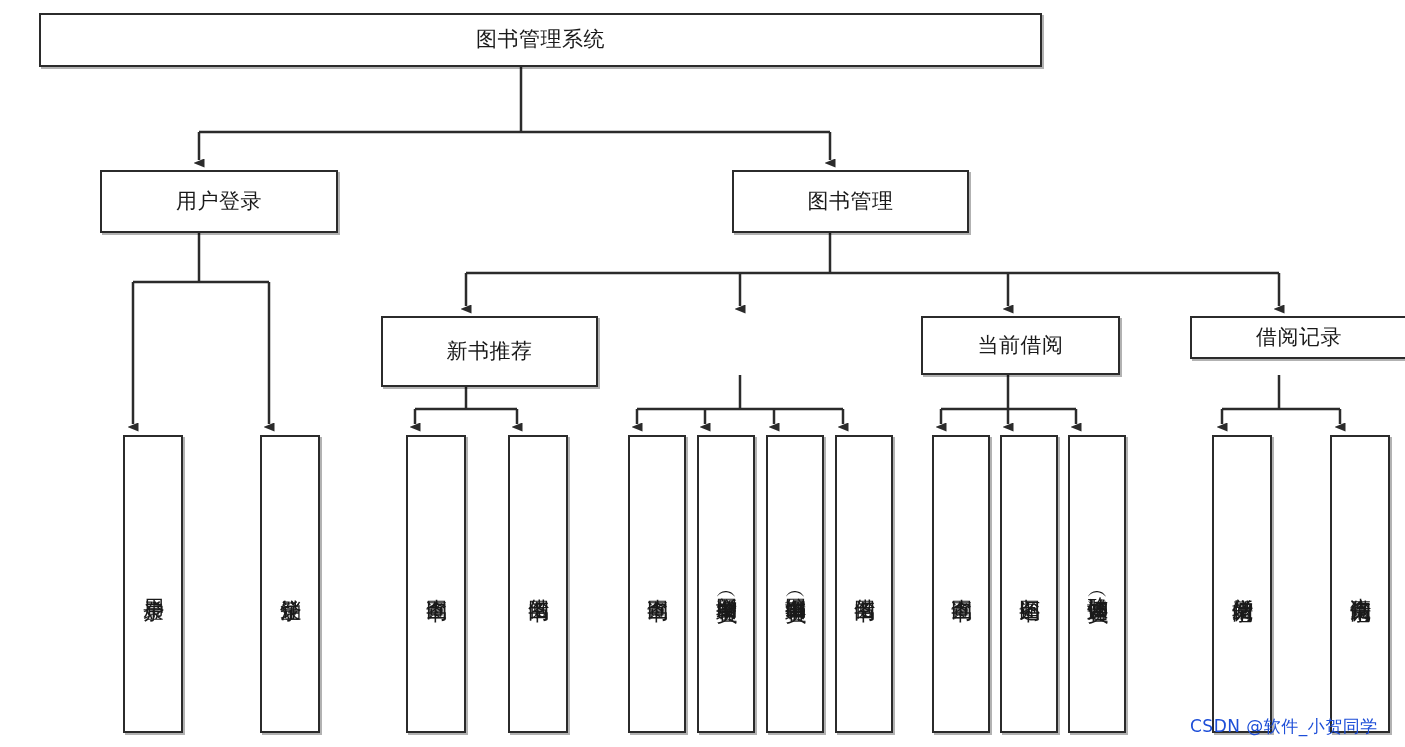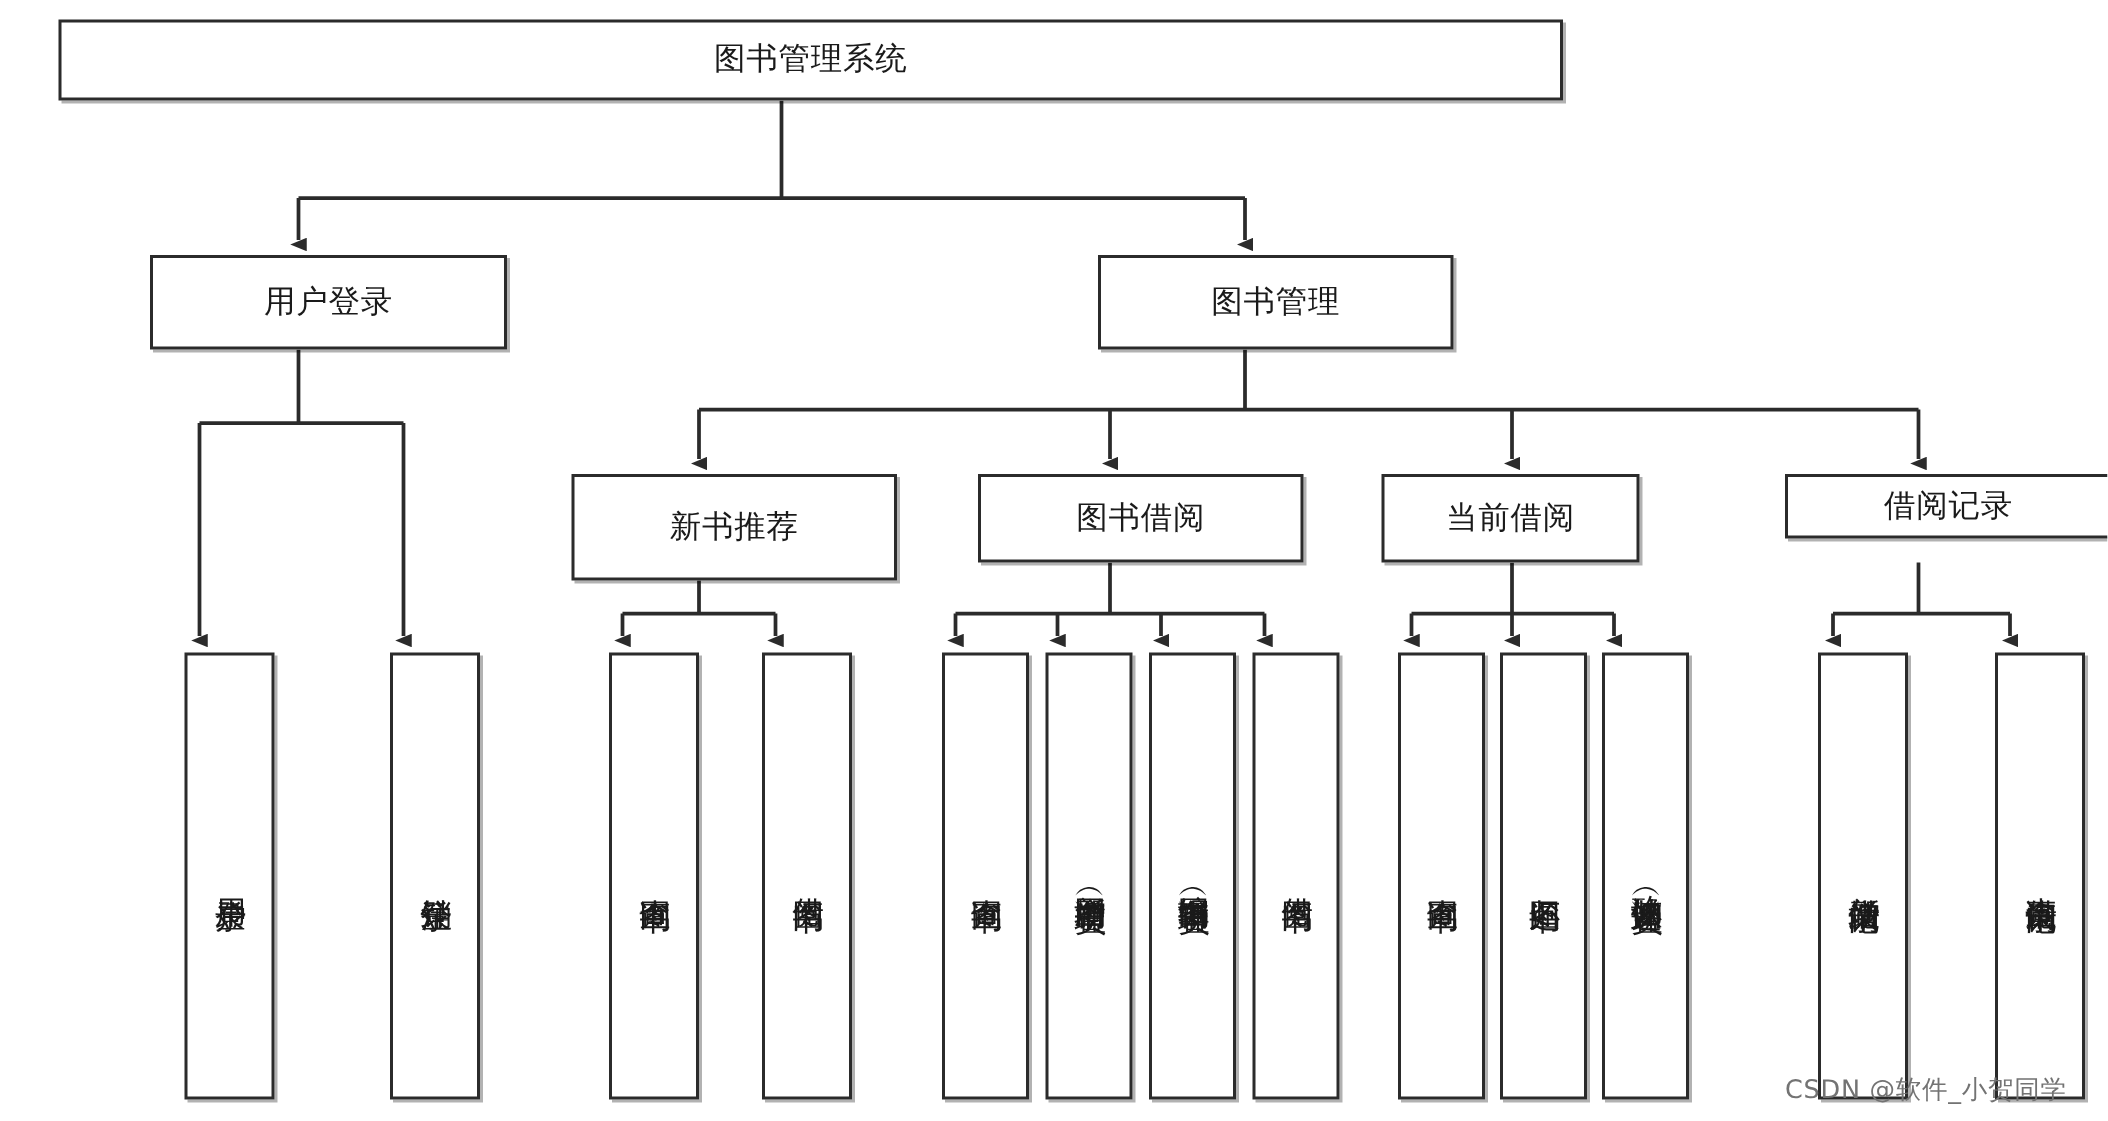--- a/index.html
+++ b/index.html
@@ -51,21 +51,21 @@
     writing-mode: vertical-rl;
     text-orientation: upright;
     font-size: 21px;
     line-height: 1.32;
     letter-spacing: 1px;
     white-space: nowrap;
     text-align: center;
   }
   .watermark {
     position: absolute;
-    color: #737373;
+    color: #1d4ed8;
     font-size: 17px;
     letter-spacing: 0.5px;
     white-space: nowrap;
   }
 </style>
 </head>
 <body>
 
 <div id="canvas">
 
@@ -126,24 +126,21 @@
   <div class="node" style="left:80px; top:170px; width:238px; height:63px;">
     <span class="label">用户登录</span>
   </div>
   <div class="node" style="left:712px; top:170px; width:237px; height:63px;text-align:right;">
     <span class="label">图书管理</span>
   </div>
 
   <div class="node" style="left:361px; top:316px; width:217px; height:71px;">
     <span class="label">新书推荐</span>
   </div>
-  <div class="node" style="left:632px; top:316px; width:217px; height:59px;">
-    <span class="label">图书借阅</span>
-  </div>
-  <div class="node" style="left:901px; top:316px; width:172px; height:59px;">
+  <div class="node" style="left:901px; top:316px; width:199px; height:59px;">
     <span class="label">当前借阅</span>
   </div>
   <div class="node" style="left:1170px; top:316px; width:218px; height:43px;">
     <span class="label">借阅记录</span>
   </div>
 
   <div class="node leaf" style="left:103px; top:435px; width:60px; height:298px;">
     <span class="label">用户登录</span>
   </div>
   <div class="node leaf" style="left:240px; top:435px; width:60px; height:298px;">

